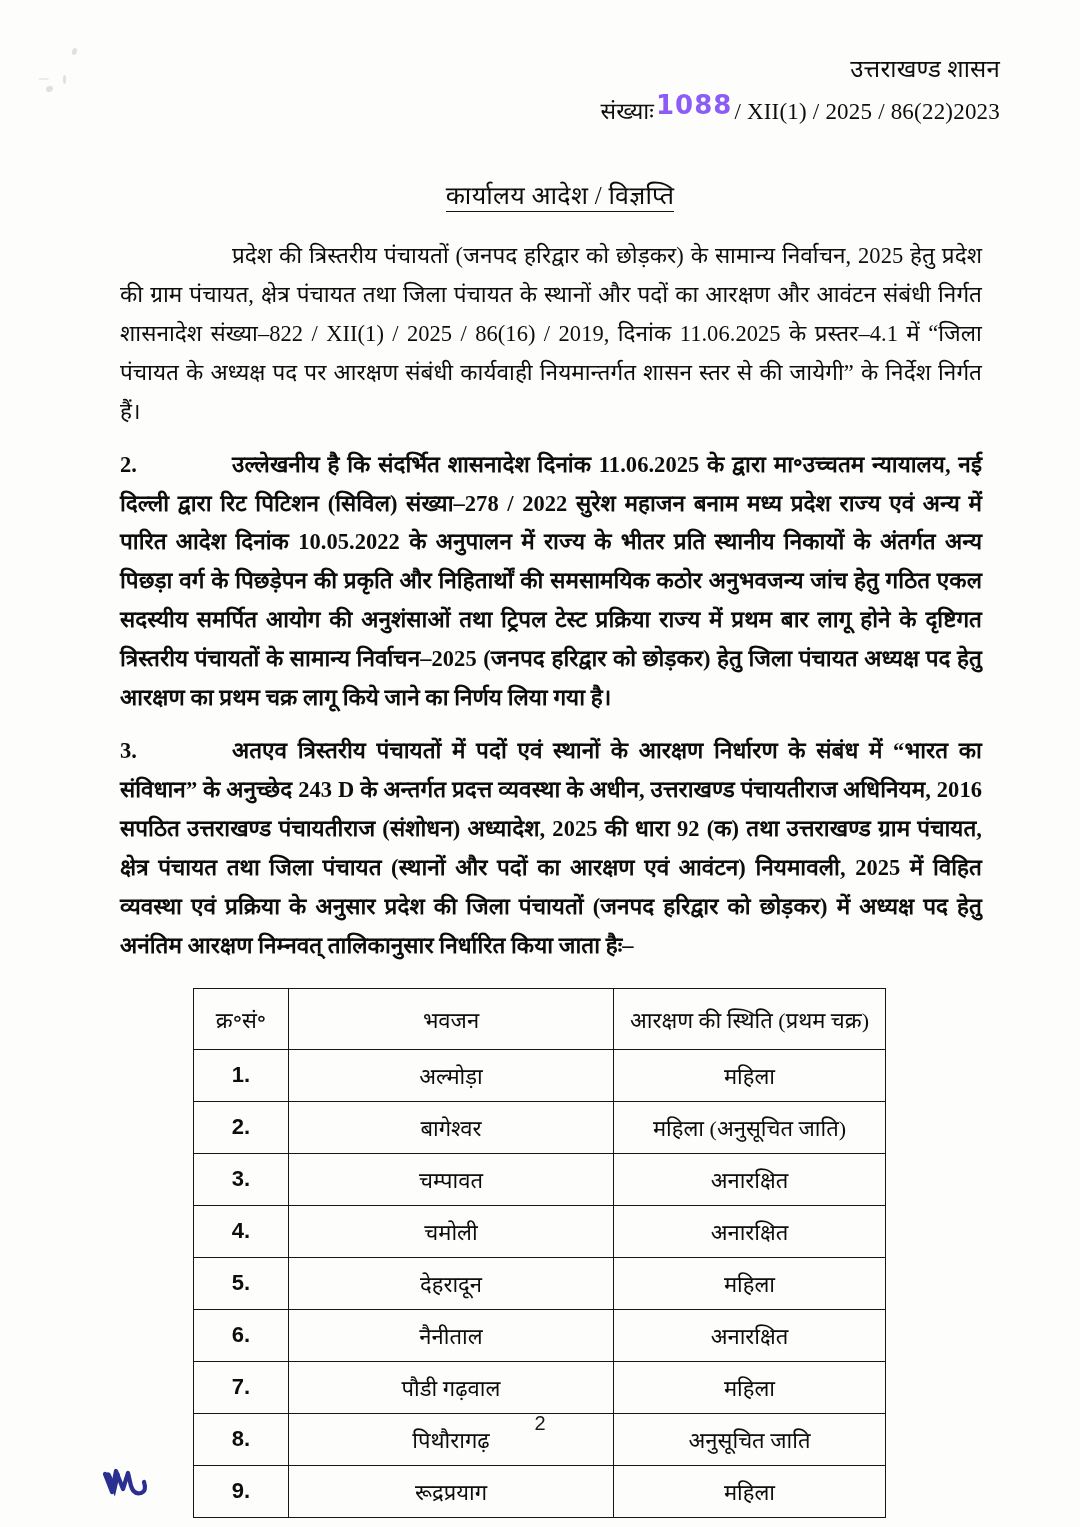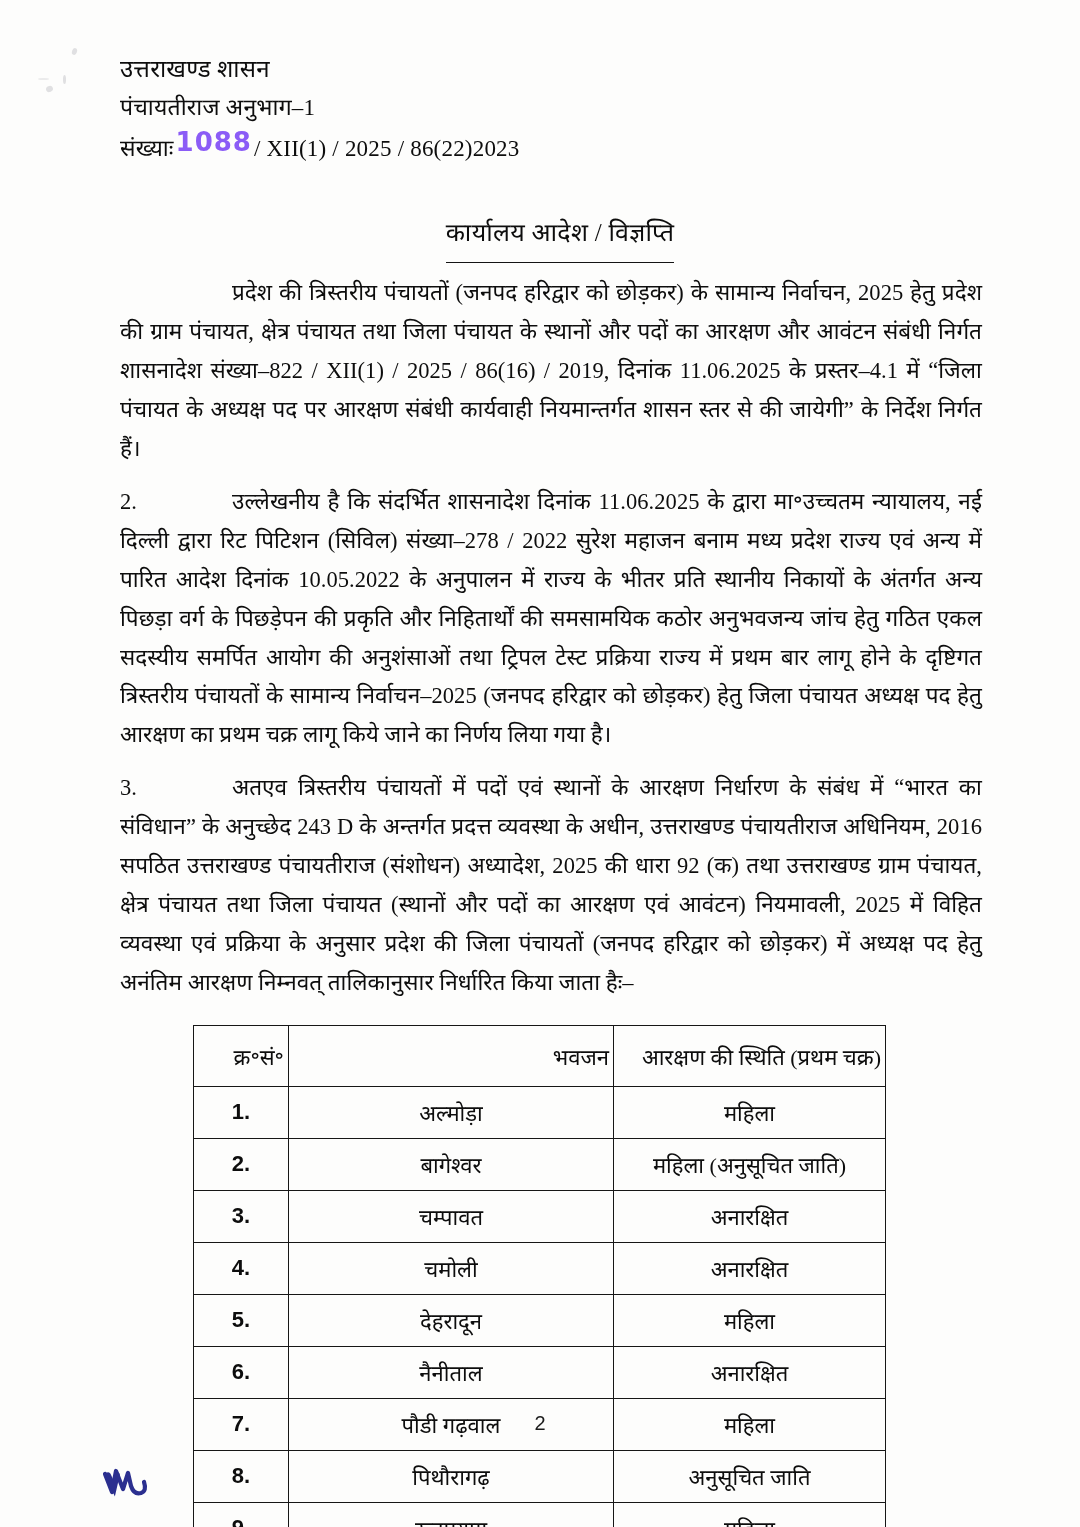--- a/index.html
+++ b/index.html
@@ -34,21 +34,21 @@
 
   .content {
     position: absolute;
     left: 120px;
     top: 0;
     width: 880px;
   }
 
   
   .doc-header {
-    text-align: left;
+    text-align: right;
     padding-top: 50px;
   }
   .hdr-line {
     font-size: 23px;
     line-height: 1.62;
     letter-spacing: .2px;
     white-space: nowrap;
   }
   .hdr-org { font-size: 24px; }
   .hdr-sankhya {
@@ -75,37 +75,38 @@
 
   
   .doc-title {
     text-align: center;
     margin-top: 46px;
     margin-bottom: 26px;
   }
   .doc-title span {
     font-size: 25px;
     border-bottom: 1.6px solid #141414;
-    padding-bottom: 16px;
+    padding-bottom: 2px;
     letter-spacing: .3px;
   }
 
   
   .para {
     font-size: 22.5px;
     line-height: 1.73;
     text-align: justify;
     text-justify: inter-word;
     margin: 0 18px 14px 0;
     letter-spacing: .05px;
   }
   .para-indent { text-indent: 112px; }
   .para-numbered {
     position: relative;
     padding-left: 0;
+    font-weight: bold;
   }
   .para-num {
     display: inline-block;
     width: 112px;
     font-size: 22.5px;
   }
 
   
   .table-wrap {
     margin-top: 22px;
@@ -121,21 +122,20 @@
   table.res-table td {
     border: 1.4px solid #161616;
     text-align: center;
     vertical-align: middle;
   }
   table.res-table th {
     font-weight: normal;
     font-size: 22px;
     height: 52px;
     padding: 4px 4px;
-    text-align: right;
   }
   table.res-table td {
     font-size: 22px;
     height: 45px;
     padding: 3px 4px;
   }
   .col-sn   { width: 95px; }
   .col-dist { width: 325px; }
   .col-stat { width: 272px; }
   .cell-sn {
@@ -170,21 +170,20 @@
 
   <div class="scan-speck speck-a"></div>
   <div class="scan-speck speck-b"></div>
   <div class="scan-speck speck-c"></div>
   <div class="scan-speck speck-d"></div>
 
   <div class="content">
 
     <div class="doc-header">
       <div class="hdr-line hdr-org">उत्तराखण्ड शासन</div>
-      <div class="hdr-line">पंचायतीराज अनुभाग–1</div>
       <div class="hdr-line hdr-sankhya">
         <span>संख्याः</span><span class="ink">1088</span><span>/ XII(1) / 2025 / 86(22)2023</span>
       </div>
     </div>
 
     <div class="doc-title">
       <span>कार्यालय आदेश / विज्ञप्ति</span>
     </div>
 
     <p class="para para-indent">प्रदेश की त्रिस्तरीय पंचायतों (जनपद हरिद्वार को छोड़कर) के सामान्य निर्वाचन, 2025 हेतु प्रदेश की ग्राम पंचायत, क्षेत्र पंचायत तथा जिला पंचायत के स्थानों और पदों का आरक्षण और आवंटन संबंधी निर्गत शासनादेश संख्या–822 / XII(1) / 2025 / 86(16) / 2019, दिनांक 11.06.2025 के प्रस्तर–4.1 में “जिला पंचायत के अध्यक्ष पद पर आरक्षण संबंधी कार्यवाही नियमान्तर्गत शासन स्तर से की जायेगी” के निर्देश निर्गत हैं।</p>

